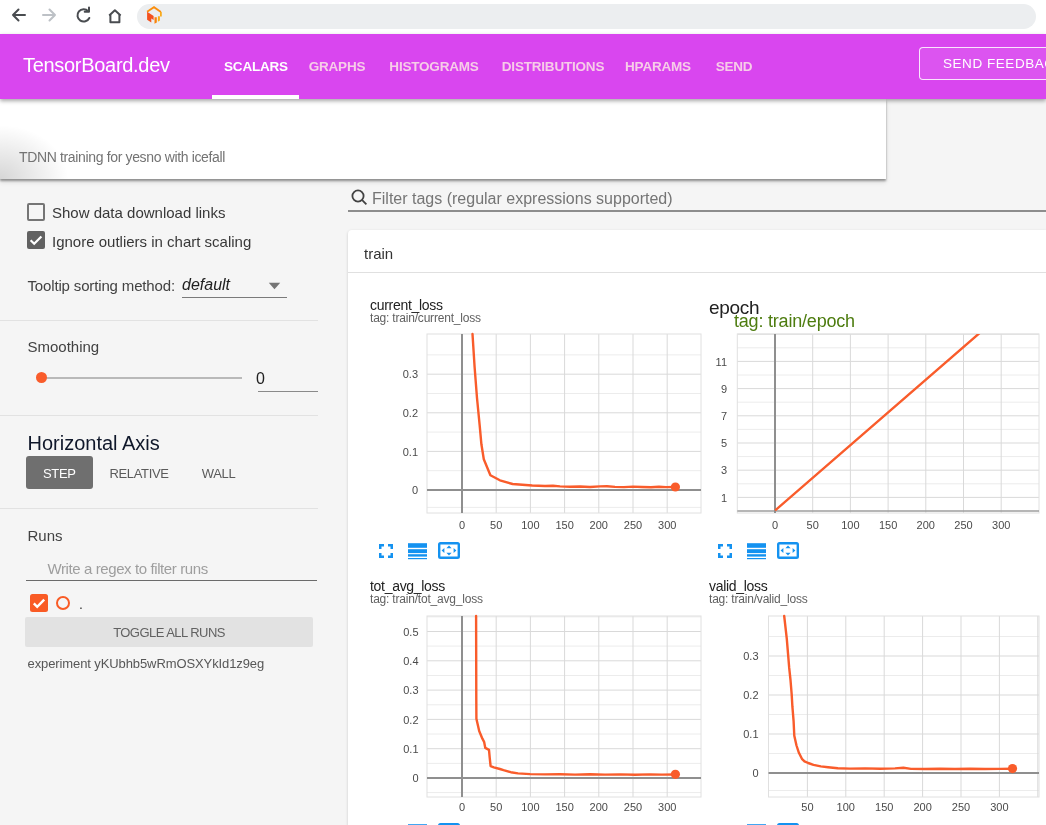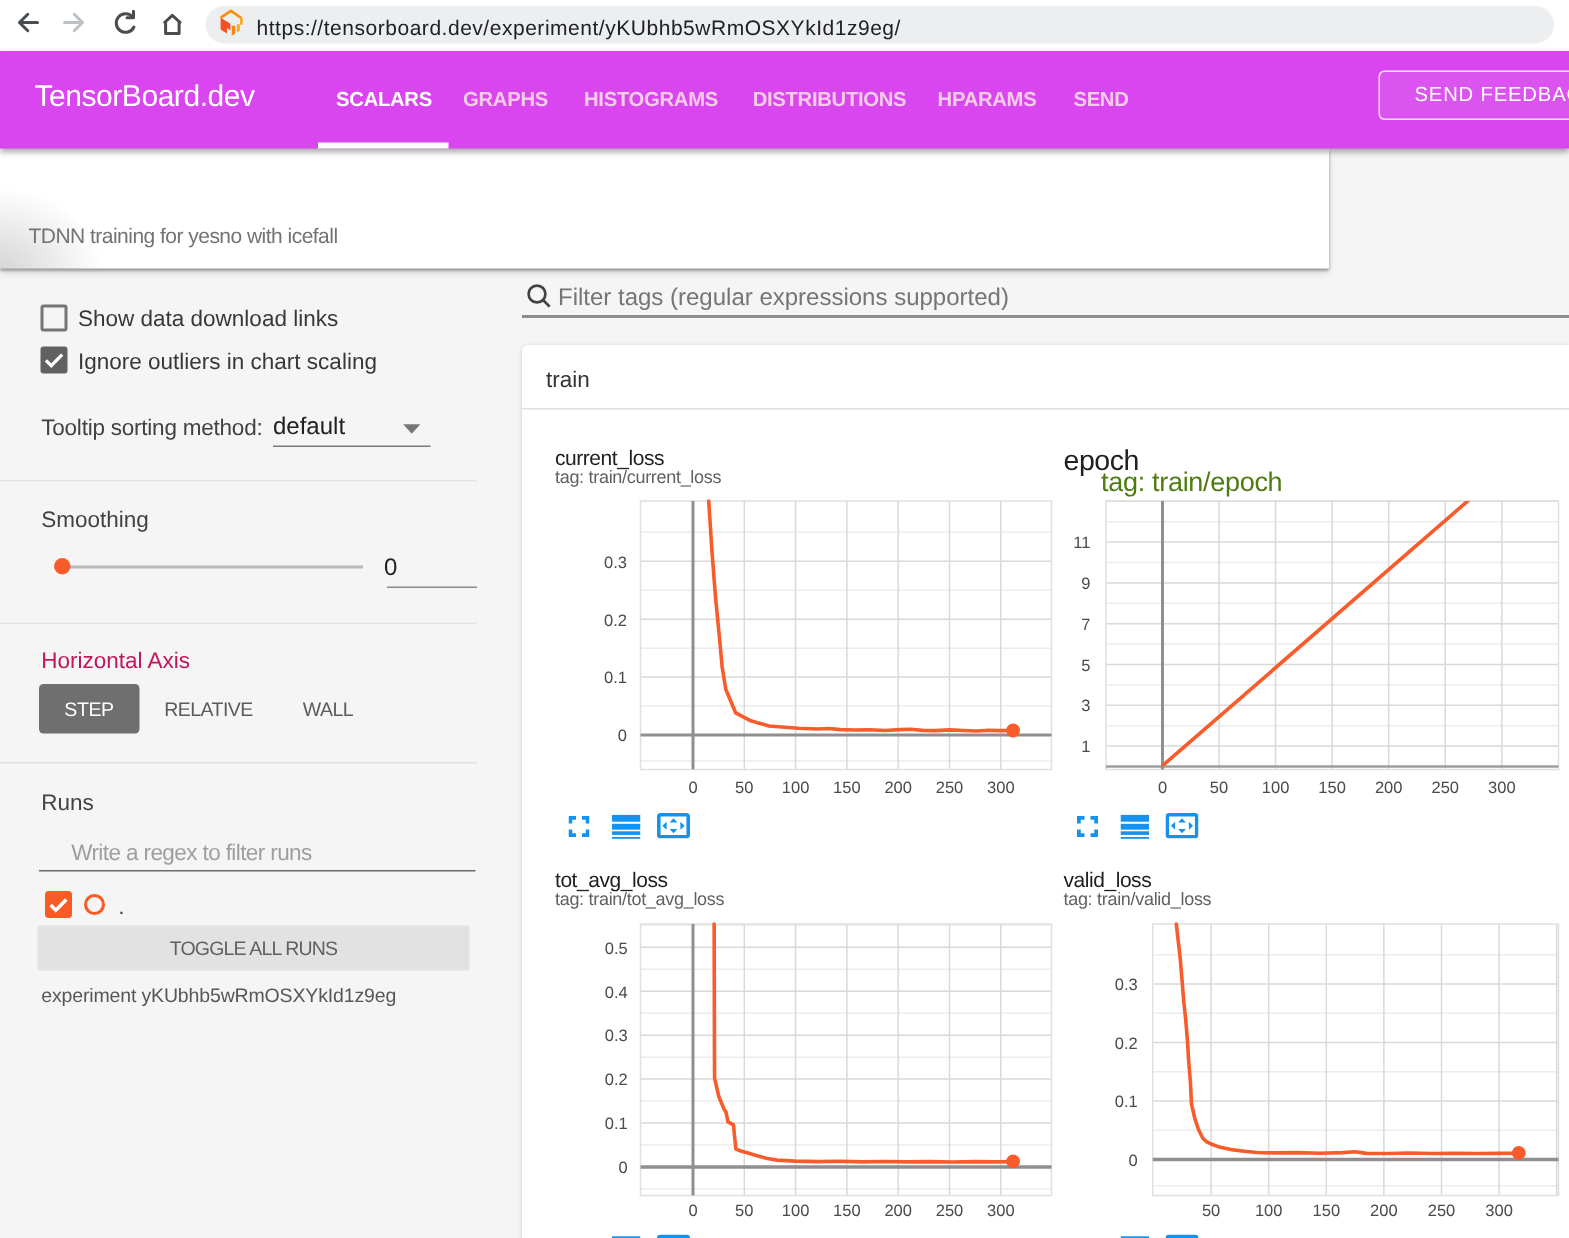--- a/index.html
+++ b/index.html
@@ -26,21 +26,20 @@
     </g>
   </svg>
   <div class="abs" style="left:137px;top:4px;width:899px;height:25px;background:#eceef0;border-radius:12.5px;"></div>
   <svg class="abs" style="left:146px;top:6px" width="16" height="18" viewBox="0 0 16 18">
     <path d="M1.1 5.8 L8 1.2 L14.9 6.0" fill="none" stroke="#fa8e0d" stroke-width="1.8"></path>
     <path d="M14.9 6.0 V10.5" fill="none" stroke="#f9a713" stroke-width="1.7"></path>
     <path d="M1.1 5.8 L7.6 9.9 V14.1 L5.3 12.6 V16.4 L1.1 13.7 Z" fill="#f4511e"></path>
     <path d="M8.5 11.2 H10.8 V16.4 L8.5 17.8 Z" fill="#f9830c"></path>
     <path d="M11.9 10.2 H13.9 V14.5 L11.9 15.7 Z" fill="#fbab15"></path>
   </svg>
-  <div class="abs" style="left:171px;top:9.5px;font-size:14px;color:#202124;letter-spacing:0.35px;">https://tensorboard.dev/experiment/yKUbhb5wRmOSXYkId1z9eg/</div>
 </div>
 
 <div class="abs" style="left:0;top:34px;width:1046px;height:65px;background:#d946ef;box-shadow:0 2px 4px rgba(0,0,0,0.35);z-index:5;">
   <div class="abs" style="left:23px;top:31px;transform:translateY(-50%);font-size:20px;font-weight:500;color:#fff;letter-spacing:-0.3px;">TensorBoard.dev</div>
   <div class="abs" style="left:256px;top:32px;transform:translate(-50%,-50%);font-size:13.5px;font-weight:700;color:#fff;letter-spacing:-0.2px;">SCALARS</div>
   <div class="abs" style="left:337px;top:32px;transform:translate(-50%,-50%);font-size:13.5px;font-weight:700;color:rgba(255,242,230,0.78);letter-spacing:-0.2px;">GRAPHS</div>
   <div class="abs" style="left:434px;top:32px;transform:translate(-50%,-50%);font-size:13.5px;font-weight:700;color:rgba(255,242,230,0.78);letter-spacing:-0.2px;">HISTOGRAMS</div>
   <div class="abs" style="left:553px;top:32px;transform:translate(-50%,-50%);font-size:13.5px;font-weight:700;color:rgba(255,242,230,0.78);letter-spacing:-0.2px;">DISTRIBUTIONS</div>
   <div class="abs" style="left:658px;top:32px;transform:translate(-50%,-50%);font-size:13.5px;font-weight:700;color:rgba(255,242,230,0.78);letter-spacing:-0.2px;">HPARAMS</div>
   <div class="abs" style="left:734px;top:32px;transform:translate(-50%,-50%);font-size:13.5px;font-weight:700;color:rgba(255,242,230,0.78);letter-spacing:-0.2px;">SEND</div>
@@ -58,37 +57,37 @@
 <div class="abs" style="left:27px;top:203px;width:18px;height:18px;border:2px solid #757575;border-radius:2px;"></div>
 <div class="abs" style="left:52px;top:203.5px;font-size:15px;color:#383838;">Show data download links</div>
 <div class="abs" style="left:27px;top:231px;width:18px;height:18px;background:#616161;border-radius:2px;">
   <svg width="18" height="18" viewBox="0 0 18 18">
       <path d="M3.6 9.2 L7.2 12.8 L14.4 5.4" fill="none" stroke="#fff" stroke-width="2.2"></path>
     </svg>
 </div>
 <div class="abs" style="left:52px;top:232.5px;font-size:15px;color:#383838;">Ignore outliers in chart scaling</div>
 
 <div class="abs" style="left:27.5px;top:276.5px;font-size:15px;color:#424242;letter-spacing:-0.15px;">Tooltip sorting method:</div>
-<div class="abs" style="left:182px;top:275.5px;font-size:16px;color:#212121;">default</div>
+<div class="abs" style="left:182px;top:275.5px;font-size:16px;color:#212121;font-style:italic;">default</div>
 <div class="abs" style="left:182px;top:296.6px;width:105px;height:1px;background:#7a7a7a;"></div>
 <svg class="abs" style="left:268px;top:281.5px" width="13" height="8" viewBox="0 0 13 8">
     <path d="M0.8 0.8 H12.2 L6.5 7.2 Z" fill="#757575"></path>
   </svg>
 
 <div class="abs" style="left:0;top:320px;width:318px;height:1px;background:#e2e2e2;"></div>
 
 <div class="abs" style="left:27.5px;top:338px;font-size:15px;color:#424242;">Smoothing</div>
 <div class="abs" style="left:42px;top:376.6px;width:200px;height:2px;background:#b9b9b9;"></div>
 <div class="abs" style="left:36px;top:372px;width:11px;height:11px;border-radius:50%;background:#f95c2b;"></div>
 <div class="abs" style="left:256px;top:369.5px;font-size:16px;color:#212121;">0</div>
 <div class="abs" style="left:257.8px;top:391px;width:60px;height:1px;background:#8a8a8a;"></div>
 
 <div class="abs" style="left:0;top:415px;width:318px;height:1px;background:#e2e2e2;"></div>
 
-<div class="abs" style="left:27.5px;top:432px;font-size:15px;color:#be185d;">Horizontal Axis</div>
+<div class="abs" style="left:27.5px;top:432px;font-size:20px;color:#0f172a;">Horizontal Axis</div>
 <div class="abs" style="left:26px;top:455.9px;width:66.6px;height:33.5px;background:#6f6f6f;border-radius:3px;"></div>
 <div class="abs" style="left:59.3px;top:472.6px;transform:translate(-50%,-50%);font-size:13px;color:#fff;letter-spacing:-0.3px;">STEP</div>
 <div class="abs" style="left:139px;top:472.8px;transform:translate(-50%,-50%);font-size:13px;color:#5b5b5b;letter-spacing:-0.35px;">RELATIVE</div>
 <div class="abs" style="left:218.6px;top:472.8px;transform:translate(-50%,-50%);font-size:13px;color:#5b5b5b;letter-spacing:-0.35px;">WALL</div>
 
 <div class="abs" style="left:0;top:507.9px;width:318px;height:1px;background:#e2e2e2;"></div>
 
 <div class="abs" style="left:27.5px;top:526.5px;font-size:15px;color:#424242;">Runs</div>
 <div class="abs" style="left:27.5px;top:560px;font-size:15px;color:#9e9e9e;letter-spacing:-0.4px;margin-left:20px;">Write a regex to filter runs</div>
 <div class="abs" style="left:26px;top:580px;width:291px;height:1px;background:#6b6b6b;"></div>

